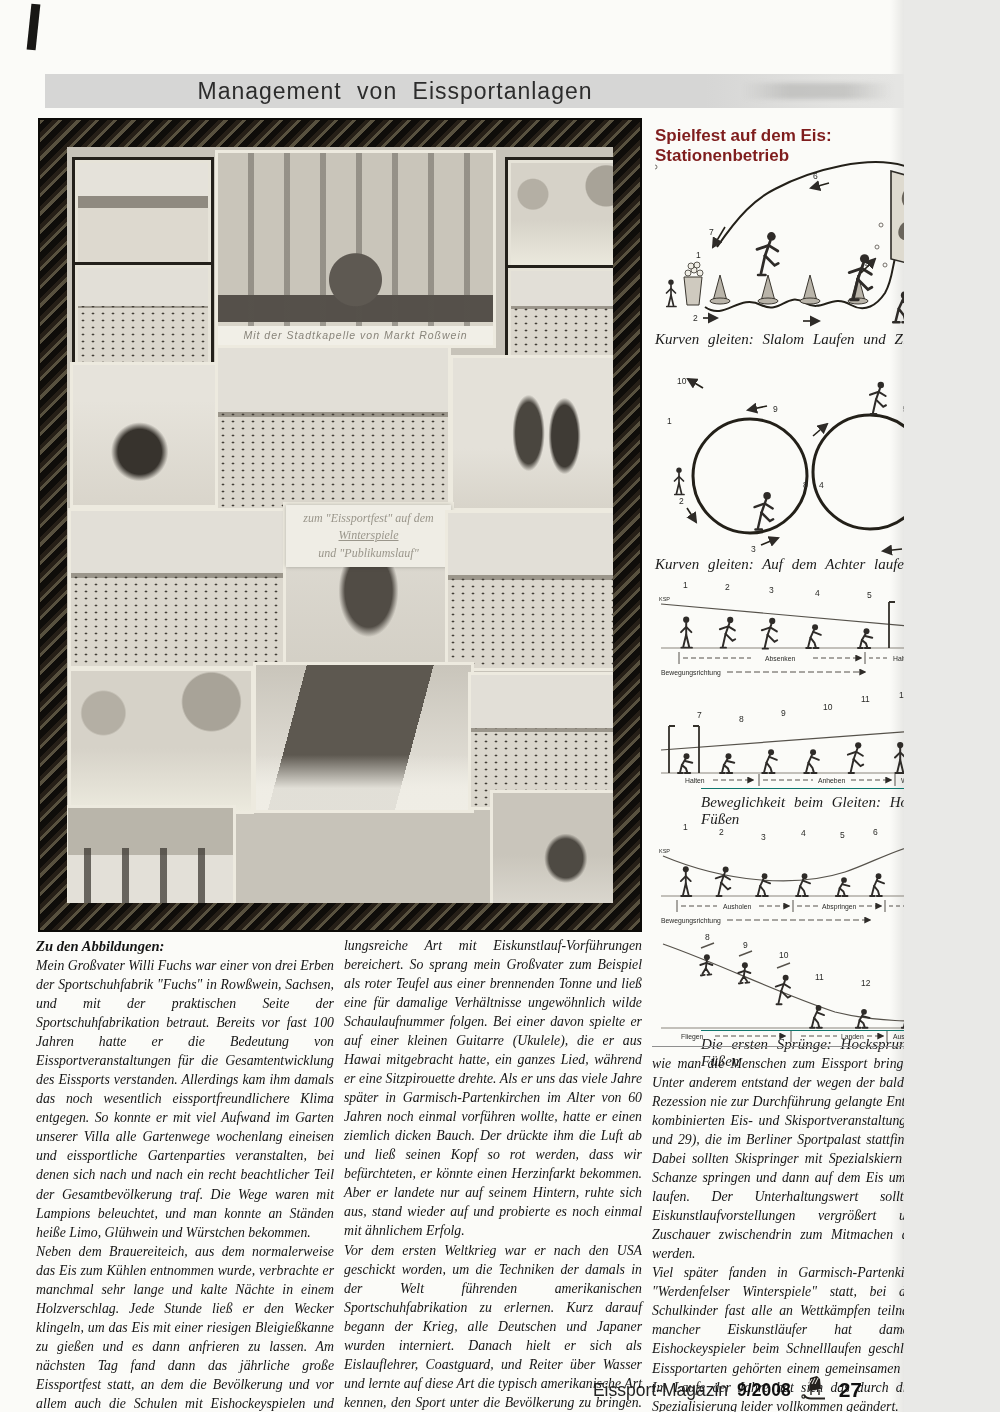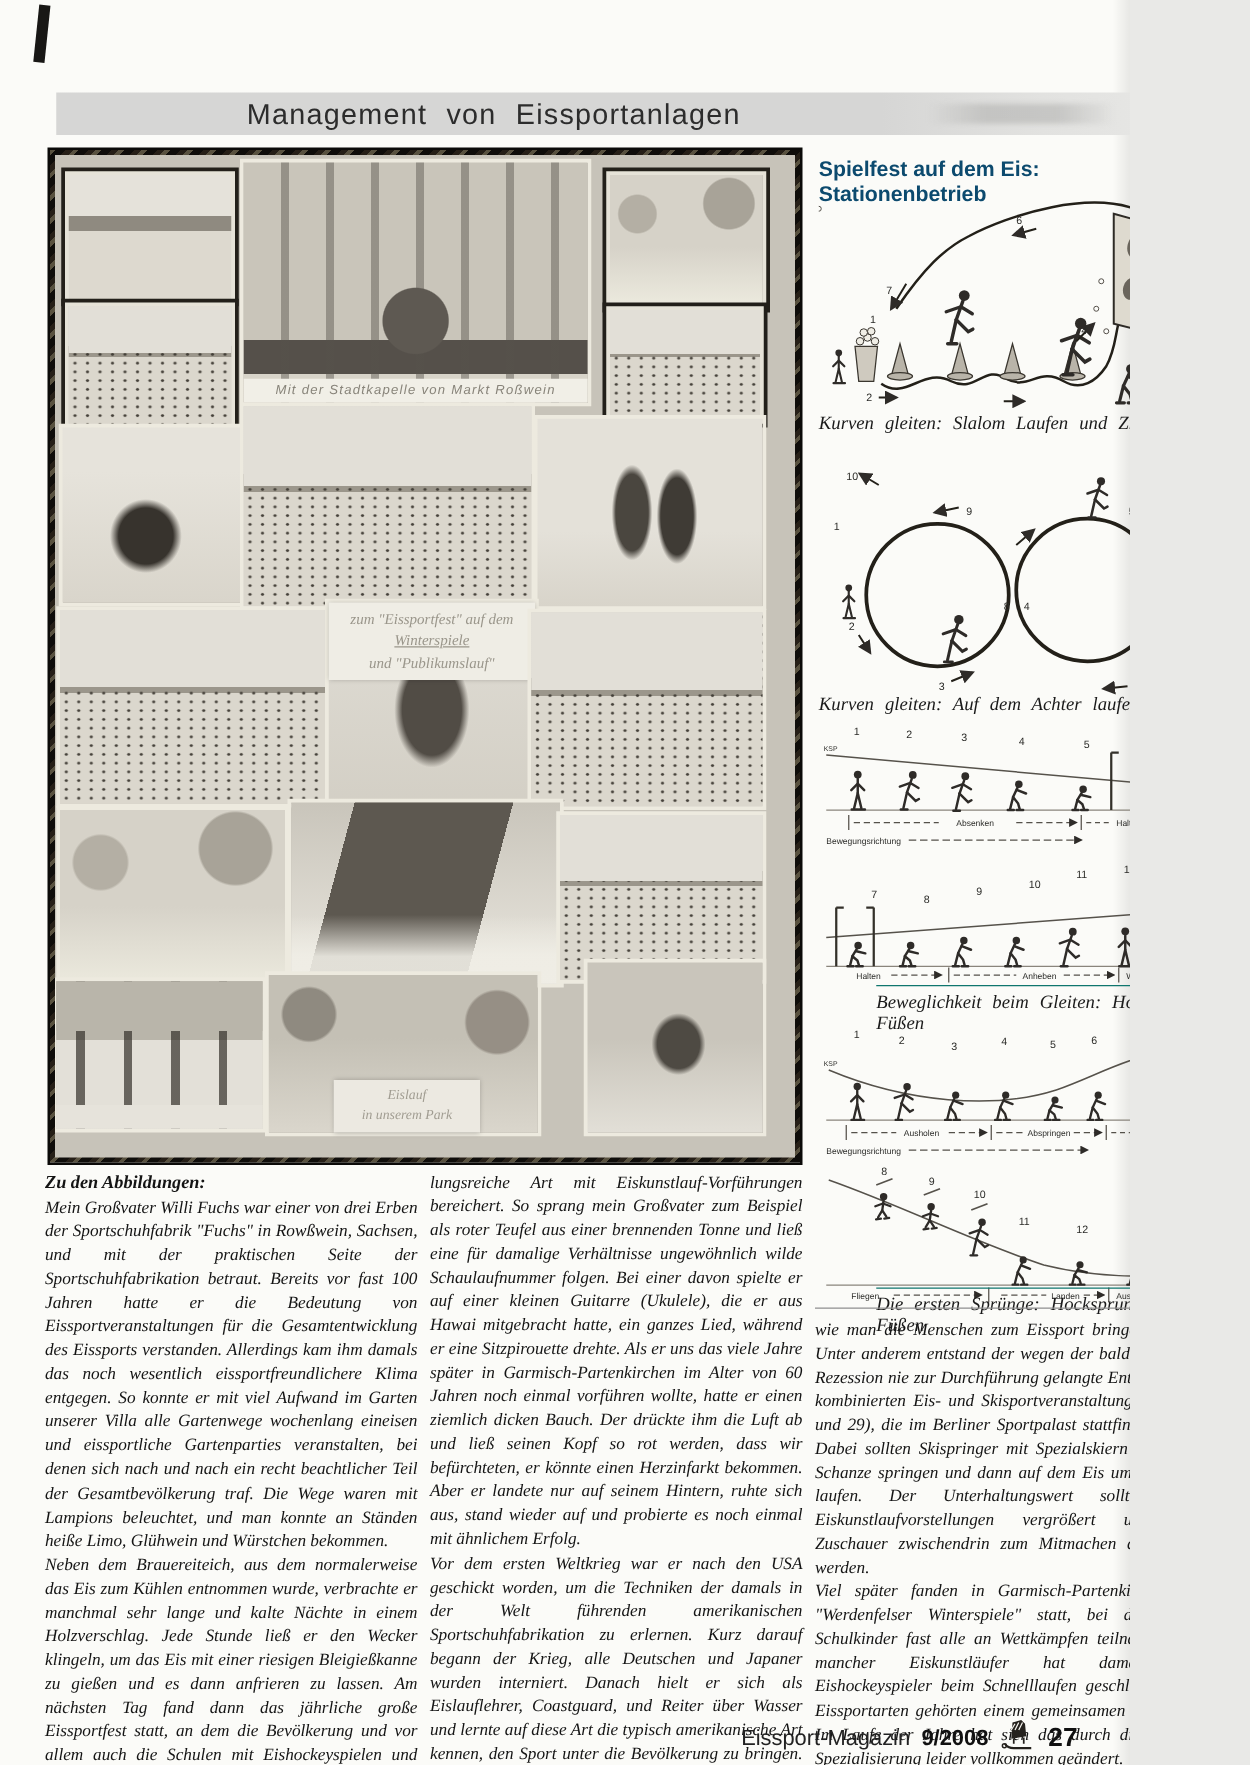--- a/index.html
+++ b/index.html
@@ -13,21 +13,21 @@
               background:linear-gradient(90deg,#d6d6d5 0 72%,#e2e2e0 86%,#e8e8e6);}
   .header-title{position:absolute;left:0;top:0;width:700px;text-align:center;line-height:34px;
                 font-family:"Liberation Sans",sans-serif;font-size:23px;color:#2c2c2c;
                 letter-spacing:1px;word-spacing:8px;}
   .header-ghost{position:absolute;right:70px;top:9px;width:150px;height:16px;
                 background:linear-gradient(90deg,rgba(170,170,170,.0),rgba(165,165,163,.45) 30% 70%,rgba(170,170,170,0));
                 filter:blur(2px);}
 
   
   .collage{position:absolute;left:38px;top:118px;width:604px;height:814px;box-sizing:border-box;
-           border:2px solid #0b0a08;padding:4px;
+           border:2px solid #0b0a08;padding:27px;
            background:repeating-linear-gradient(-45deg,#0f0d0a 0 6px,#58513f 6px 9px,#261f17 9px 13px);}
   .collage-inner{position:relative;width:100%;height:100%;background:#c7c3b9;overflow:hidden;}
   .ph{position:absolute;box-shadow:0 0 0 3px #edeadf;background:#d0ccc2;}
   .ph--framed{box-shadow:0 0 0 3px #e6e3d8,0 0 0 6px #23201a;}
 
   .bg-crowd{background-image:
       linear-gradient(#e2dfd7 0 40%,rgba(226,223,215,0) 40%),
       radial-gradient(#423e37 1px,rgba(0,0,0,0) 1.7px),
       linear-gradient(#e2dfd7 0 34%,#9b968b 34% 43%,#dbd7cd 43%);
       background-size:100% 100%,10px 7px,100% 100%;}
@@ -63,21 +63,21 @@
   .photo-strip{position:absolute;left:0;right:0;bottom:0;height:19px;background:#f1efe7;
                font-family:"Liberation Sans",sans-serif;font-style:italic;font-size:10.5px;
                color:#88847a;text-align:center;line-height:19px;letter-spacing:1px;overflow:hidden;}
   .note{position:absolute;background:#efede5;color:#9a968b;font-style:italic;text-align:center;
         font-size:12px;line-height:1.45;padding:5px 6px;box-shadow:0 0 4px rgba(0,0,0,.25);}
   .note .u{text-decoration:underline;}
   .note-small{font-size:11px;background:#ece9e1;color:#a09c91;}
 
   
   .station-heading{position:absolute;left:655px;top:126px;width:312px;
-                   font-family:"Liberation Sans",sans-serif;font-weight:bold;font-size:17px;color:#0c4a6e;}
+                   font-family:"Liberation Sans",sans-serif;font-weight:bold;font-size:17px;color:#7f1d1d;}
   .diag{position:absolute;left:655px;width:310px;}
   .diag svg{display:block;}
   .diag-caption{position:absolute;left:655px;width:312px;font-style:italic;font-size:15px;
                 word-spacing:5px;color:#1a1a1a;}
   .ruled{border-top:1px solid #0f766e;padding-top:5px;margin-left:46px;}
   svg text{font-family:"Liberation Sans",sans-serif;fill:#2b2b28;}
   .num{font-size:8.5px;}
   .lbl{font-size:6.8px;}
   .lbl-xs{font-size:5.5px;}
 
@@ -177,26 +177,20 @@
           <div>und "Publikumslauf"</div>
         </div>
       </div>
       <div class="ph bg-crowd" style="left:381px;top:366px;width:185px;height:155px;"></div>
 
       <div class="ph bg-trees" style="left:4px;top:524px;width:180px;height:140px;"></div>
       <div class="ph bg-villa" style="left:189px;top:518px;width:215px;height:145px;"></div>
       <div class="ph bg-crowd" style="left:404px;top:528px;width:162px;height:132px;"></div>
 
       <div class="ph bg-group" style="left:1px;top:661px;width:165px;height:118px;"></div>
-      <div class="ph bg-parkn" style="left:171px;top:656px;width:215px;height:126px;">
-        <div class="note note-small" style="left:52px;width:105px;bottom:0;">
-          <div>Eislauf</div>
-          <div>in unserem Park</div>
-        </div>
-      </div>
       <div class="ph bg-arab" style="left:426px;top:646px;width:140px;height:136px;"></div>
     </div>
   </div>
 
   <div class="station-heading">Spielfest auf dem Eis: Stationenbetrieb</div>
 
   <div class="diag" style="top:155px;">
     <svg width="310" height="172" viewBox="0 0 310 172">
       <path d="M50,152 C70,166 84,138 106,150 C126,160 132,136 150,148 C168,158 176,138 196,150 C210,158 222,150 230,138 C240,120 236,104 246,88 C256,70 272,60 282,44" fill="none" stroke="#232019" stroke-width="2"></path>
       <path d="M262,16 C220,-6 150,18 120,34 C100,44 84,60 62,92" fill="none" stroke="#232019" stroke-width="2"></path>

